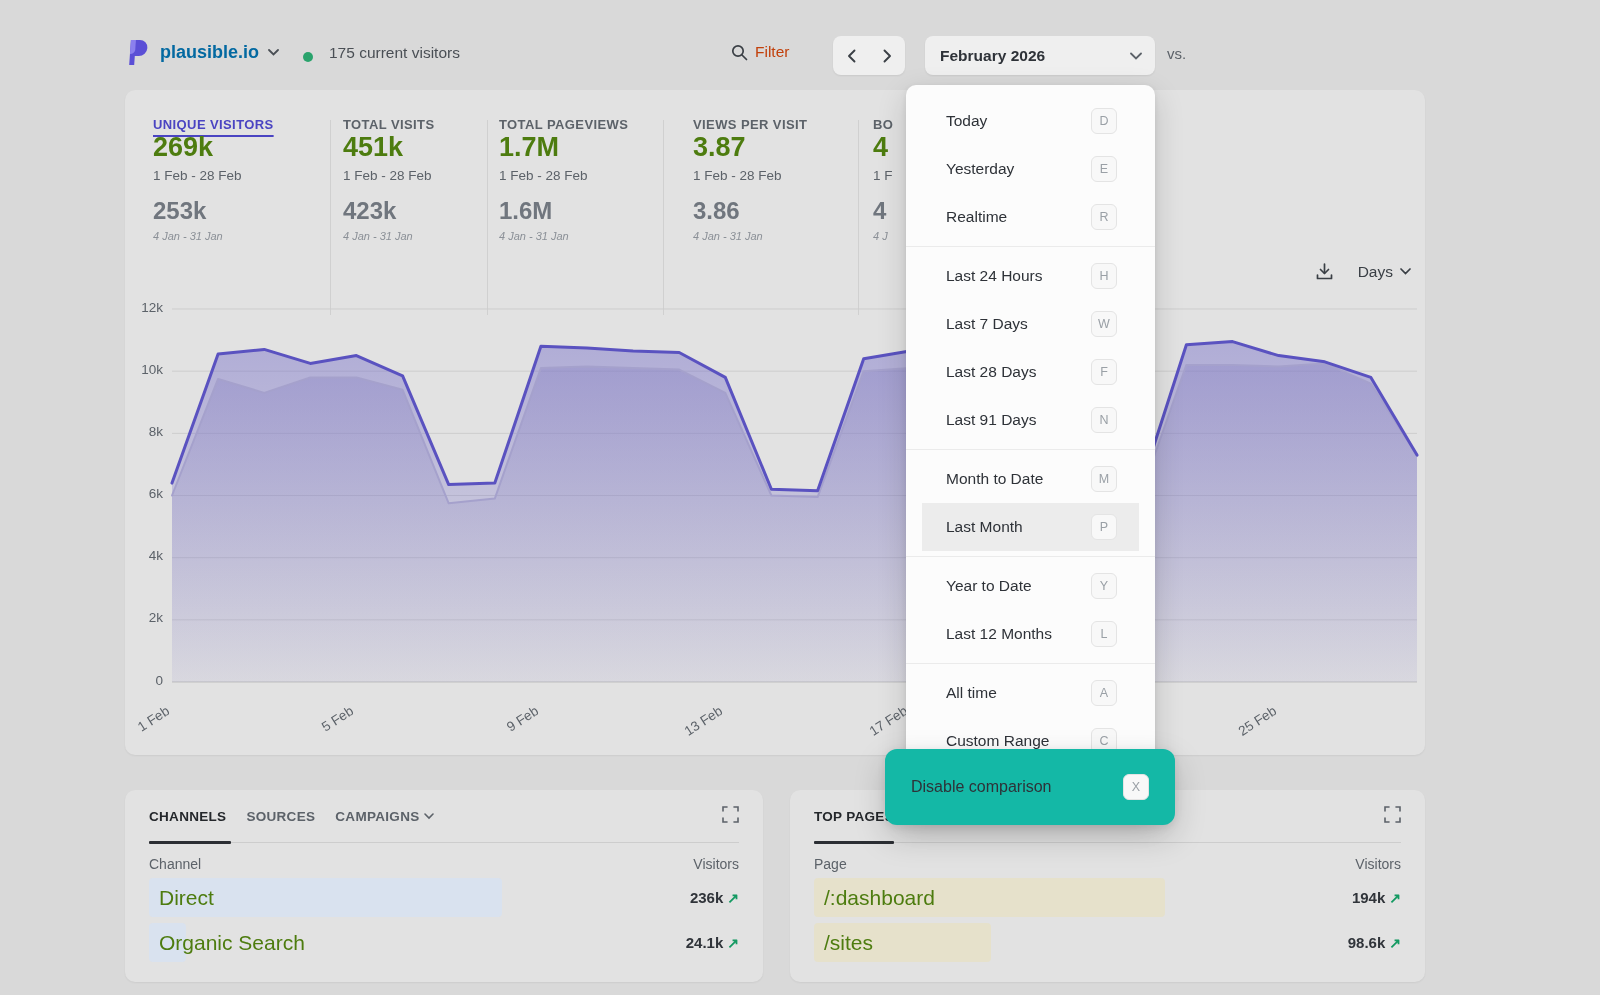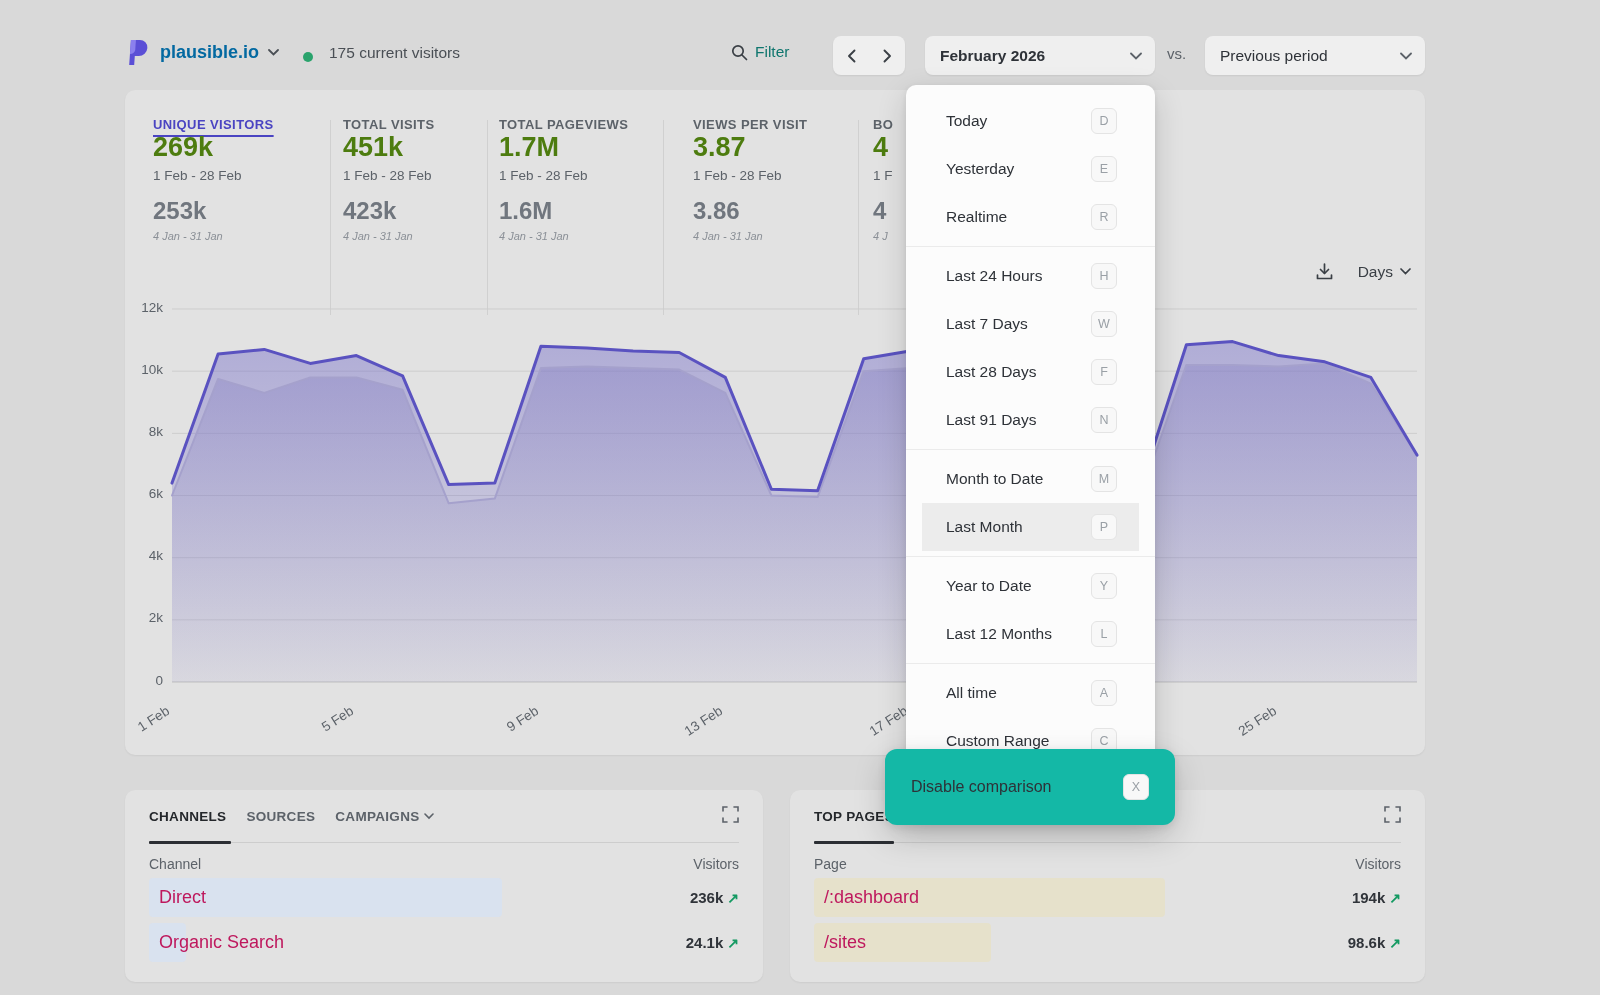--- a/index.html
+++ b/index.html
@@ -9,21 +9,21 @@
 
   
   .topbar { position:absolute; left:125px; top:36px; width:1300px; height:40px; }
   .brand { position:absolute; left:3px; top:3px; display:flex; align-items:center; gap:9px; cursor:pointer; }
   .brand-name { font-size:18px; font-weight:700; color:#0369a1; }
   .chev { display:inline-block; }
   .visitors { position:absolute; left:178px; top:8px; display:flex; align-items:flex-end; gap:16px; }
   .dot { width:10px; height:10px; border-radius:50%; background:#2aa36c; }
   .visitors-label { font-size:15.5px; color:#4a4f55; }
   .filterbtn { position:absolute; left:606px; top:7px; display:flex; align-items:center; gap:7px; cursor:pointer; }
-  .filterbtn span { font-size:15.5px; color:#0f766e; }
+  .filterbtn span { font-size:15.5px; color:#c2410c; }
   .navarrows { position:absolute; left:708px; top:0; width:72px; height:39px; background:#efefef; border-radius:8px;
                box-shadow:0 1px 2px rgba(0,0,0,.07); display:flex; }
   .navarrows .arr { flex:1; display:flex; align-items:center; justify-content:center; cursor:pointer; color:#3a3f45; }
   .select { position:absolute; top:0; height:39px; background:#efefef; border-radius:8px; box-shadow:0 1px 2px rgba(0,0,0,.07);
             display:flex; align-items:center; justify-content:space-between; padding:0 13px 0 15px; cursor:pointer; }
   .sel-date { left:800px; width:230px;gap:45px; }
   .sel-date .sel-label { font-weight:700; }
   .sel-cmp { left:1080px; width:220px; }
   .sel-label { font-size:15.5px; color:#2e3238; }
   .vs { position:absolute; left:1042px; top:9px; font-size:15px; color:#5c6269; }
@@ -73,21 +73,21 @@
   .tab { font-size:13.5px; font-weight:700; letter-spacing:.3px; color:#5c6269; cursor:pointer; display:flex; align-items:center; gap:5px; }
   .tab.active { color:#24272b; }
   .expand { position:absolute; right:0; top:2px; cursor:pointer; }
   .tabline { position:relative; margin-top:14px; height:1px; background:#cdcdcd; }
   .tabline .active-bar { position:absolute; left:0; top:-1px; height:3px; background:#2b2e33; border-radius:1px; }
   .cols { display:flex; justify-content:space-between; margin-top:13px; font-size:14px; color:#5c6269; }
   .trow { position:relative; height:39px; margin-top:6px; display:flex; align-items:center; justify-content:space-between; }
   .trow .bar { position:absolute; left:0; top:0; height:100%; border-radius:4px; }
   .bp-left .bar { background:#d9e2ef; }
   .bp-right .bar { background:#e6e1cb; }
-  .trow .rname { position:relative; padding-left:10px; font-size:18px; color:#be185d;text-align:center; }
+  .trow .rname { position:relative; padding-left:10px; font-size:21px; color:#4d7c0f;text-align:center; }
   .trow .rval { position:relative; font-size:15px; font-weight:700; color:#30343a; display:flex; align-items:center; gap:4px; }
   .uparrow { color:#149a62; font-size:14px; font-weight:700; }
 
   svg { display:block; }
 </style>
 </head>
 <body>
 
 <div id="screen">
 
@@ -127,26 +127,20 @@
         </svg>
       </div>
     </div>
     <div class="select sel-date">
       <span class="sel-label">February 2026</span>
       <svg width="12" height="8" viewBox="0 0 12 8">
         <polyline points="1,1.5 6,6.5 11,1.5" fill="none" stroke="#5c6269" stroke-width="1.8" stroke-linecap="round"></polyline>
       </svg>
     </div>
     <span class="vs">vs.</span>
-    <div class="select sel-cmp">
-      <span class="sel-label">Previous period</span>
-      <svg width="12" height="8" viewBox="0 0 12 8">
-        <polyline points="1,1.5 6,6.5 11,1.5" fill="none" stroke="#5c6269" stroke-width="1.8" stroke-linecap="round"></polyline>
-      </svg>
-    </div>
   </div>
 
   <div class="panel main-panel">
 
     <div class="stat-card active" style="left:28px">
       <div class="stat-label">UNIQUE VISITORS</div>
       <div class="stat-value">269k</div>
       <div class="stat-period">1 Feb - 28 Feb</div>
       <div class="stat-prev-value">253k</div>
       <div class="stat-prev-period">4 Jan - 31 Jan</div>

